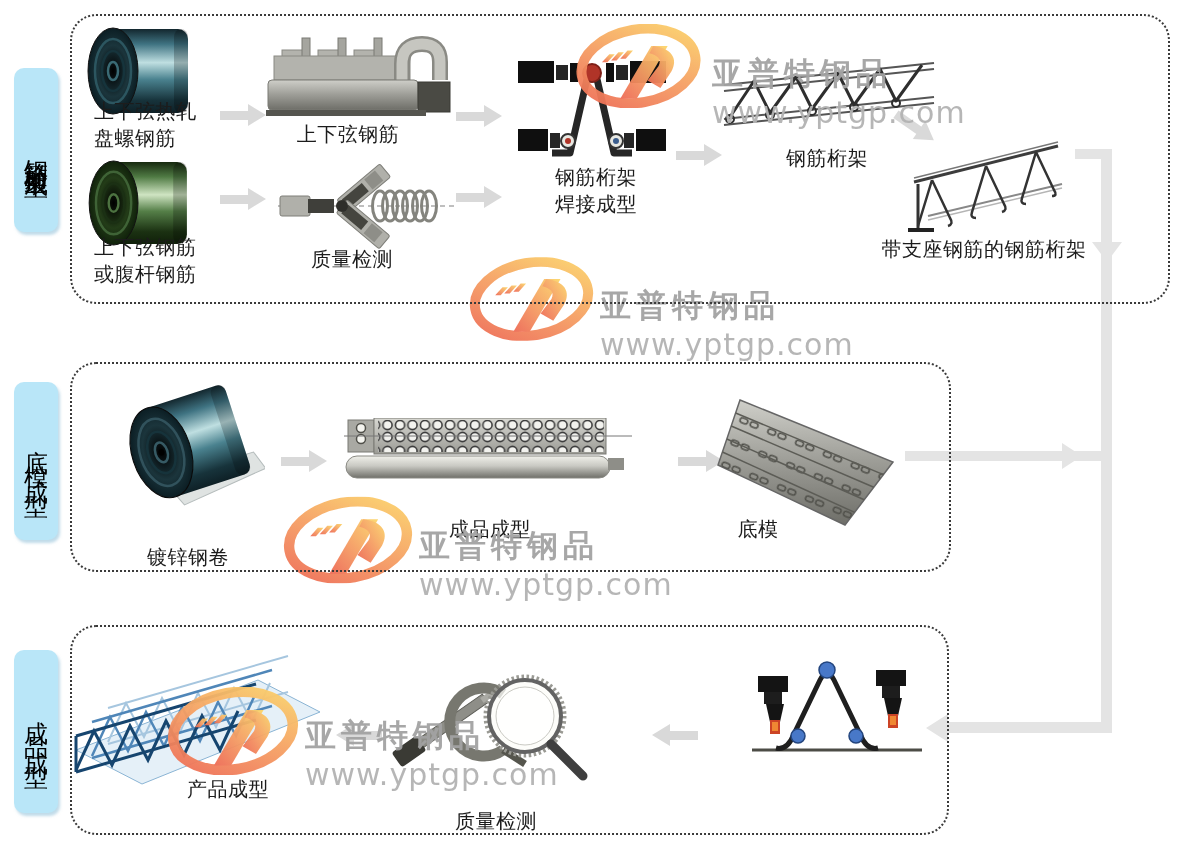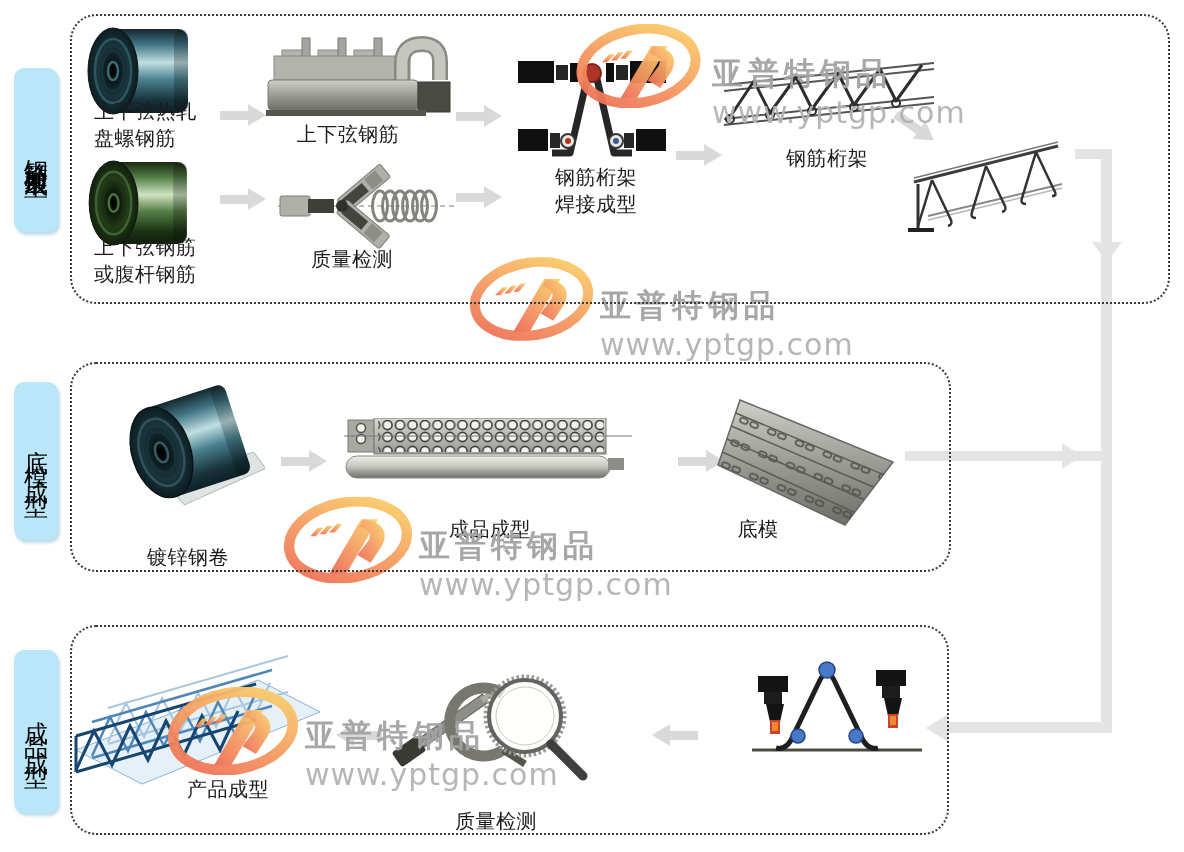--- a/index.html
+++ b/index.html
@@ -413,20 +413,21 @@
 
   <div class="cap" style="left:94px;top:98px;width:130px;">上下弦热轧
 盘螺钢筋</div>
   <div class="cap center" style="left:288px;top:121px;width:120px;">上下弦钢筋</div>
   <div class="cap" style="left:94px;top:234px;width:130px;">上下弦钢筋
 或腹杆钢筋</div>
   <div class="cap center" style="left:292px;top:246px;width:120px;">质量检测</div>
   <div class="cap center" style="left:538px;top:164px;width:116px;">钢筋桁架
 焊接成型</div>
   <div class="cap center" style="left:766px;top:145px;width:122px;">钢筋桁架</div>
+  <div class="cap center" style="left:858px;top:236px;width:252px;">带支座钢筋的钢筋桁架</div>
   <div class="cap center" style="left:128px;top:544px;width:120px;">镀锌钢卷</div>
   <div class="cap center" style="left:430px;top:516px;width:120px;">成品成型</div>
   <div class="cap center" style="left:698px;top:516px;width:120px;">底模</div>
   <div class="cap center" style="left:166px;top:776px;width:124px;">产品成型</div>
   <div class="cap center" style="left:434px;top:808px;width:124px;">质量检测</div>
 
   <div class="wm" style="left:570px;top:24px;">
     <svg class="wm-logo" width="137" height="84" viewBox="0 0 140 92">
         <use href="#logo-sym"></use>
       </svg>

